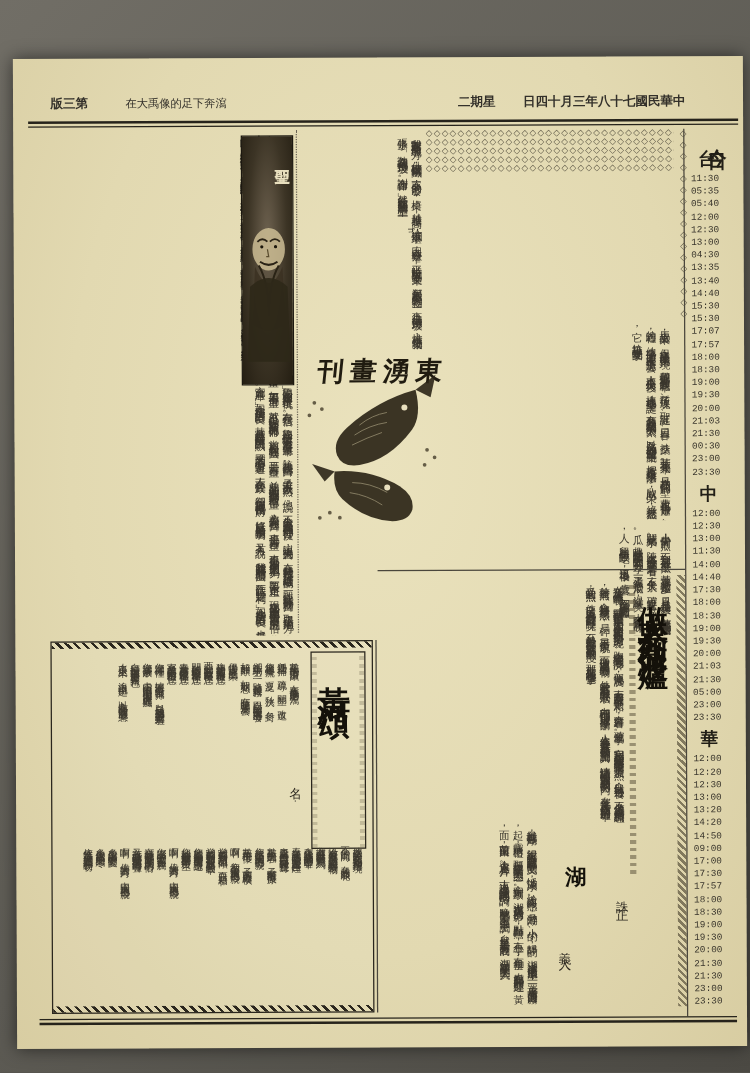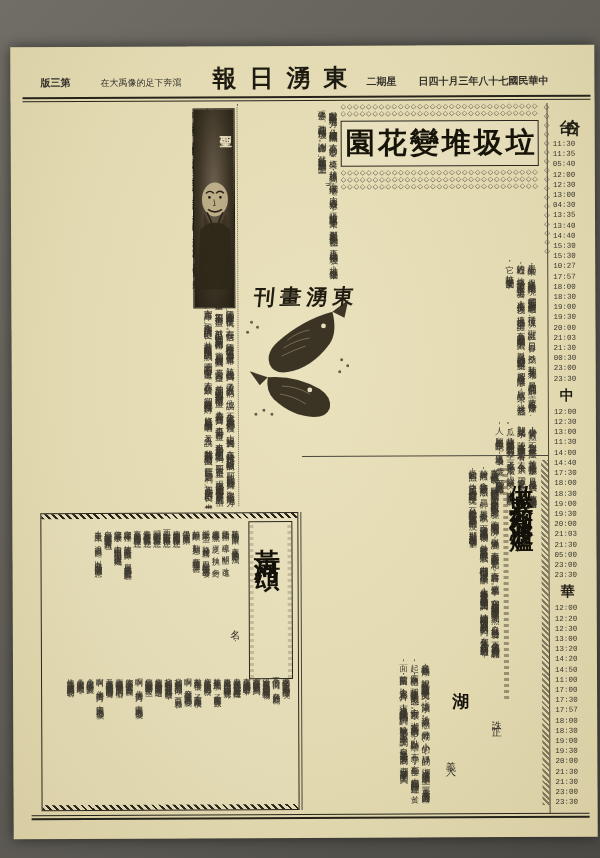--- a/index.html
+++ b/index.html
@@ -75,43 +75,42 @@
 </style>
 </head>
 <body>
 
 <div class="scan">
   <div class="page">
 
     <div class="mh">
       <span class="pg">版三第</span>
       <span class="lun">在大禹像的足下奔瀉</span>
-      <span class="ttl">報日湧東</span>
       <span class="wk">二期星</span>
       <span class="roc">日四十月三年八十七國民華中</span>
     </div>
     <div class="mh-rule"></div>
 
     <div class="tv">
       <div class="hd">今日</div>
       <div>
           <div class="sec">台</div>
           <div class="t">11:30</div>
-          <div class="t">11:35</div>
+          <div class="t">05:35</div>
           <div class="t">05:40</div>
           <div class="t">12:00</div>
           <div class="t">12:30</div>
           <div class="t">13:00</div>
           <div class="t">04:30</div>
           <div class="t">13:35</div>
           <div class="t">13:40</div>
           <div class="t">14:40</div>
           <div class="t">15:30</div>
           <div class="t">15:30</div>
-          <div class="t">10:27</div>
+          <div class="t">17:07</div>
           <div class="t">17:57</div>
           <div class="t">18:00</div>
           <div class="t">18:30</div>
           <div class="t">19:00</div>
           <div class="t">19:30</div>
           <div class="t">20:00</div>
           <div class="t">21:03</div>
           <div class="t">21:30</div>
           <div class="t">00:30</div>
           <div class="t">23:00</div>
@@ -135,21 +134,21 @@
           <div class="t">23:00</div>
           <div class="t">23:30</div>
           <div class="sec">華</div>
           <div class="t">12:00</div>
           <div class="t">12:20</div>
           <div class="t">12:30</div>
           <div class="t">13:00</div>
           <div class="t">13:20</div>
           <div class="t">14:20</div>
           <div class="t">14:50</div>
-          <div class="t">11:00</div>
+          <div class="t">09:00</div>
           <div class="t">17:00</div>
           <div class="t">17:30</div>
           <div class="t">17:57</div>
           <div class="t">18:00</div>
           <div class="t">18:30</div>
           <div class="t">19:00</div>
           <div class="t">19:30</div>
           <div class="t">20:00</div>
           <div class="t">21:30</div>
           <div class="t">21:30</div>
@@ -170,21 +169,20 @@
         <path d="M14 100 q7 5 14 0 M13 103 q8 14 8 40 M29 103 q-8 14 -8 40" stroke="#2a2316" fill="none" stroke-width="1.6"></path>
         <path d="M10 104 q11 26 22 0 L34 150 q-13 10 -26 0 Z" fill="#3a3020" opacity=".8"></path>
         <path d="M6 120 q15 -14 30 0 l2 60 l-34 0 Z" fill="#2e2818" opacity=".9"></path>
       </svg>
       <div class="cap">孟子</div>
     </div>
 
     <div class="hl-wrap">
       <div class="dia">◇◇◇◇◇◇◇◇◇◇◇◇◇◇◇◇◇◇◇◇◇◇◇◇◇◇◇◇◇◇◇◇◇◇◇◇◇◇◇◇◇◇◇◇◇◇◇◇◇◇◇◇</div>
       <div class="dia">◇◇◇◇◇◇◇◇◇◇◇◇◇◇◇◇◇◇◇◇◇◇◇◇◇◇◇◇◇◇◇◇◇◇◇◇◇◇◇◇◇◇◇◇◇◇◇◇◇◇◇◇</div>
-      <div class="hl">園花變堆圾垃</div>
       <div class="dia">◇◇◇◇◇◇◇◇◇◇◇◇◇◇◇◇◇◇◇◇◇◇◇◇◇◇◇◇◇◇◇◇◇◇◇◇◇◇◇◇◇◇◇◇◇◇◇◇◇◇◇◇</div>
       <div class="dia">◇◇◇◇◇◇◇◇◇◇◇◇◇◇◇◇◇◇◇◇◇◇◇◇◇◇◇◇◇◇◇◇◇◇◇◇◇◇◇◇◇◇◇◇◇◇◇◇◇◇◇◇</div>
       <div class="dia">◇◇◇◇◇◇◇◇◇◇◇◇◇◇◇◇◇◇◇◇◇◇◇◇◇◇◇◇◇◇◇◇◇◇◇◇◇◇◇◇◇◇◇◇◇◇◇◇◇◇◇◇</div>
     </div>
     <div class="hl-author vtext">弘志</div>
     <div class="dia-strip dia dia-v vtext">◇◇◇◇◇◇◇◇◇◇◇◇◇◇◇◇◇◇◇◇</div>
 
     <div class="g-r1 vtext body-txt">我家對面有兩塊地方，什麼破銅爛鐵，不要的沙發，桌椅，越堆越高，破爛不堪。因巷道狹窄，平時垃圾車開不進來，鄰居把不要的雜物，一直往山上傾倒垃圾，堆積廢棄物，使用紅紙寫張條子：「請勿在此傾倒垃圾，謝謝合作。」然後貼在舊屋的牆壁上。</div>
     <div class="g-r2 vtext body-txt">馬上醒來，永保這兒的美化環境，我們把家裡過去的花草，種了玫瑰、聖誕紅、日日春、扶桑、茉莉花等花木。只見我們住的一壁，花也不再蕭條，每天看著花草成長的過程，他小兒子撒了四棵木瓜子過去，木瓜樹長大後，揀也扶桑聖誕，有趣的是我鄰居的太太，以及滿地的空瓶罐藥瓶，把所有垃圾清除了，欣欣向榮，綠意盎然，整個心愛護它，垃圾堆變花園了。</div>
     <div class="g-r4 vtext body-txt">小小青青的瓜，不知到底是什麼瓜？黃花謝了結瓜越多，只見瓜越長越大，藤蔓爬滿了整個屋頂，終於開花結果了。陳太太每天掀開葉子看看，不久長大了，確定它是「冬瓜」，一個十多斤重，好大的冬瓜。趣味的是鄰居陳太太切開分享，煮了一鍋冬瓜湯，湯鮮味美，大家吃得津津有味，我切一半送鄰人，留半個包餃子吃。這風過後，歲雲，都不能確定它的品種。</div>

